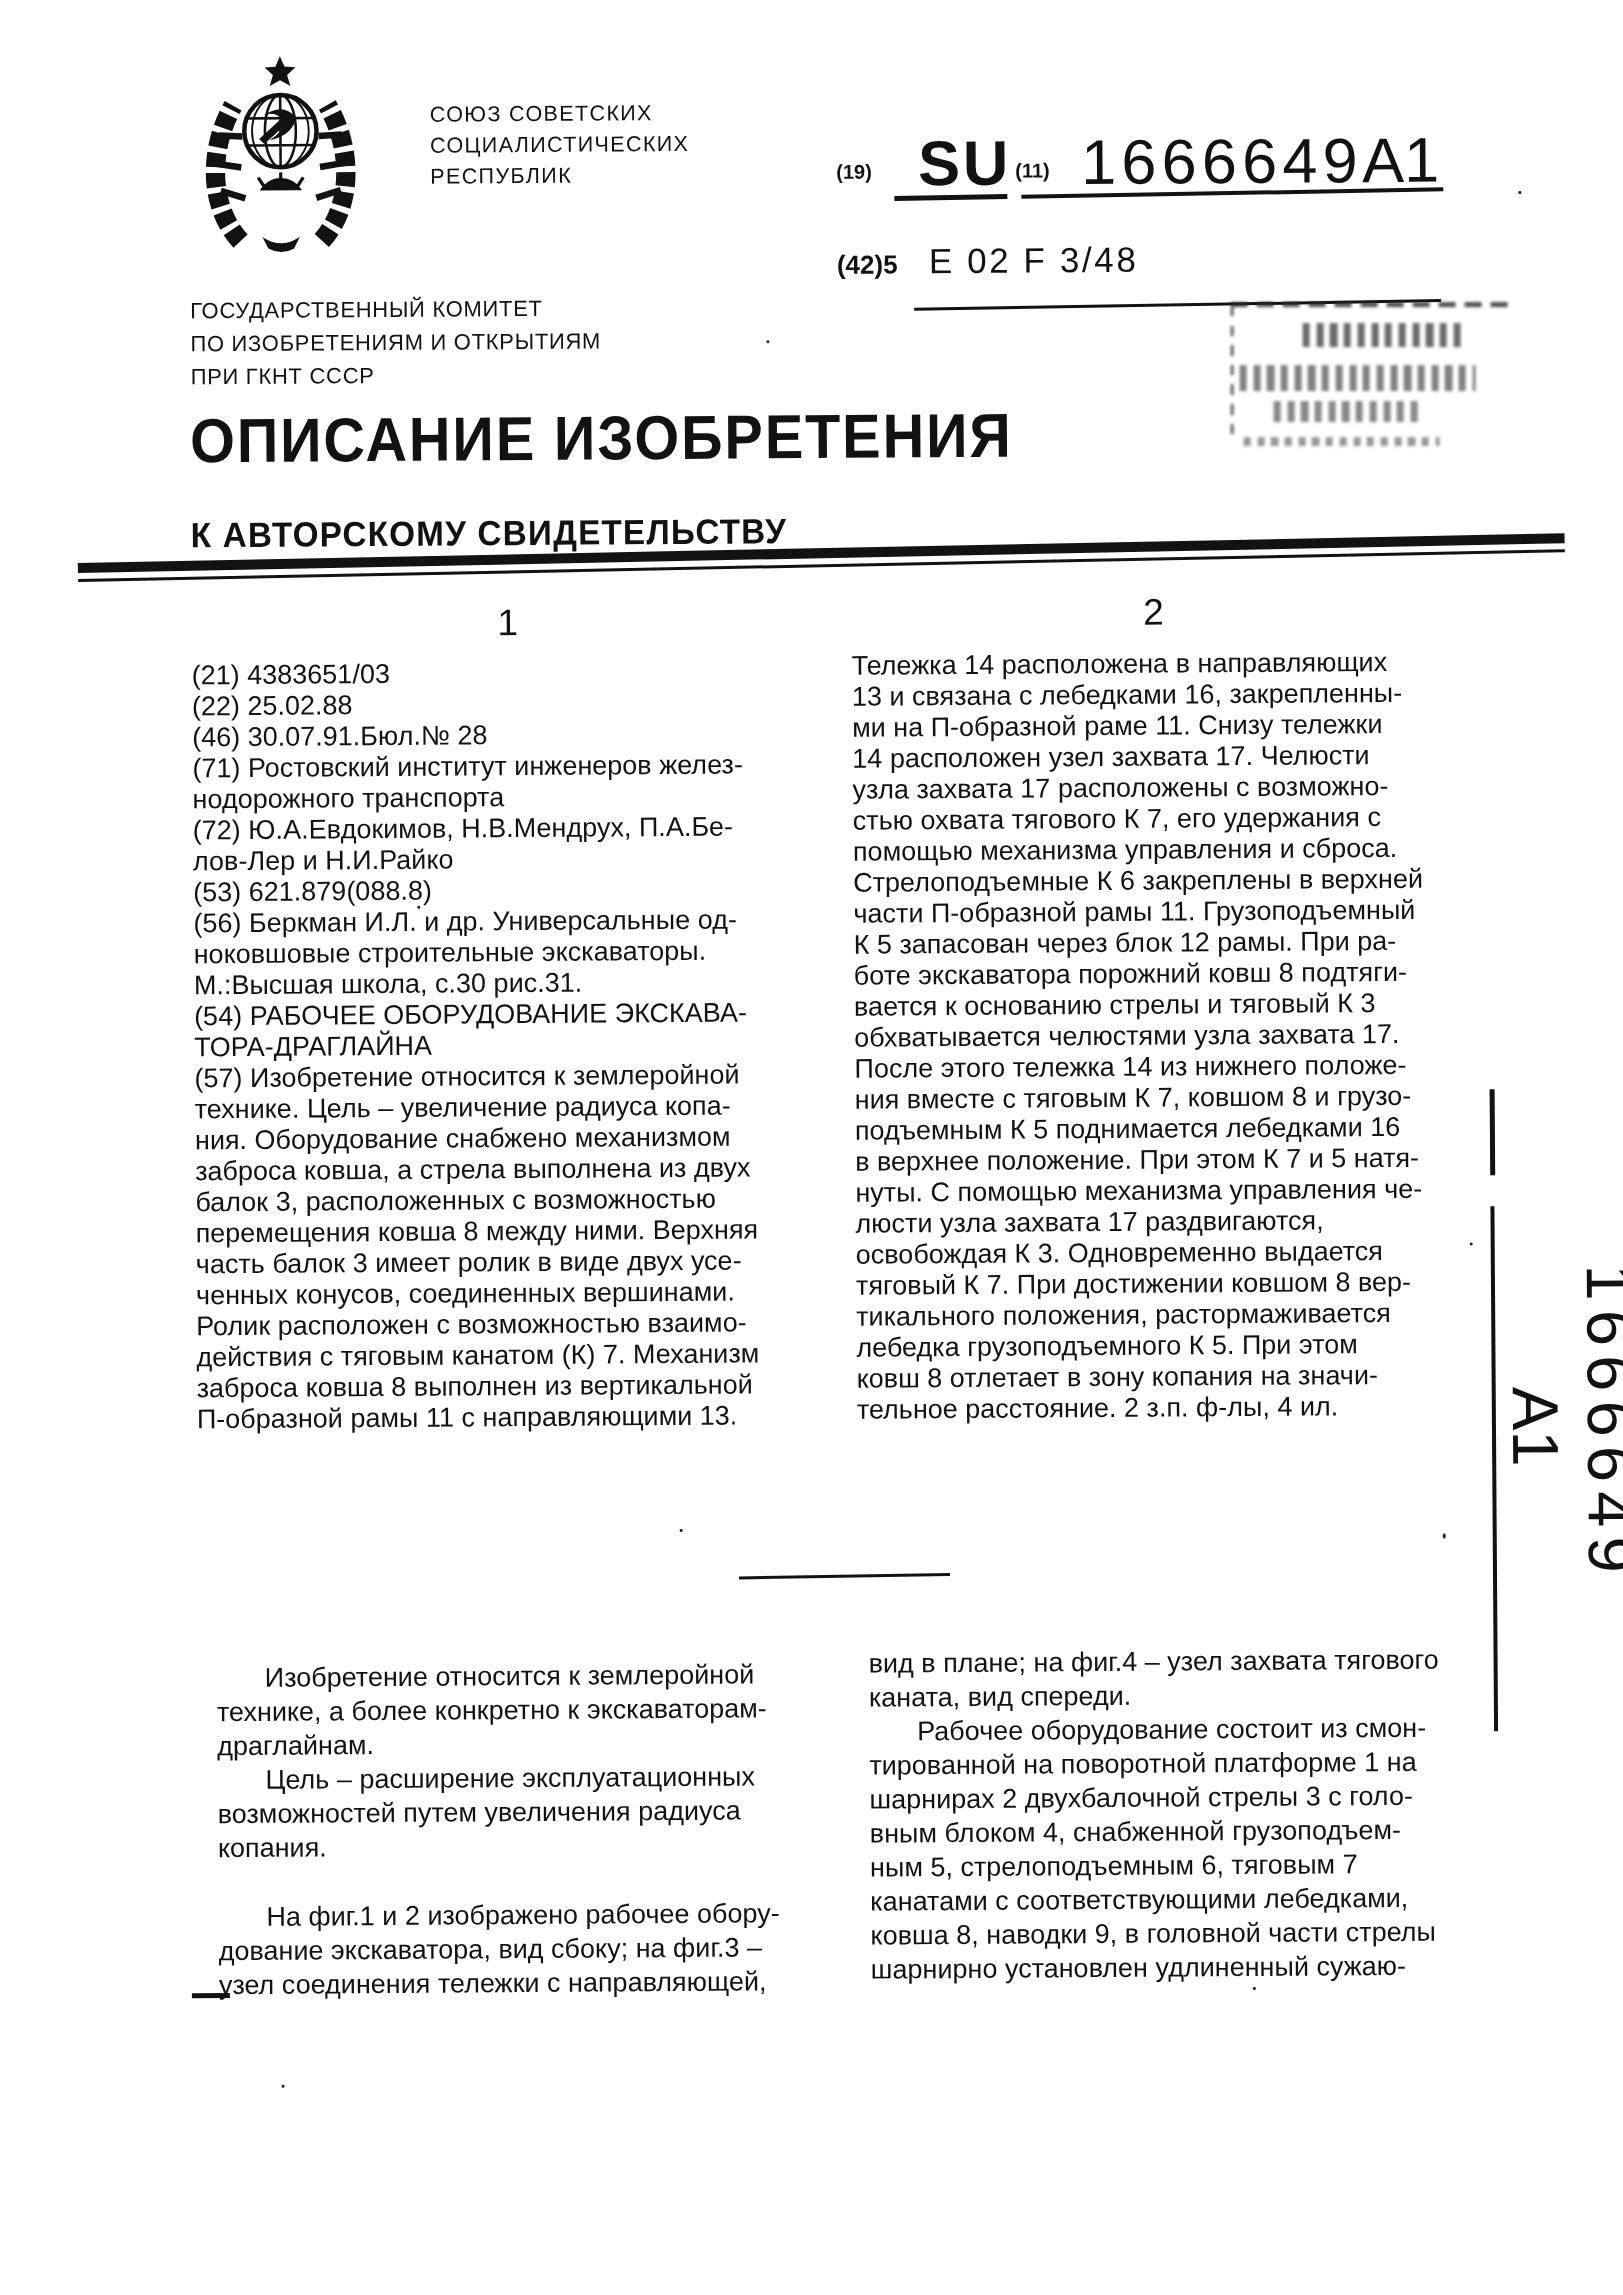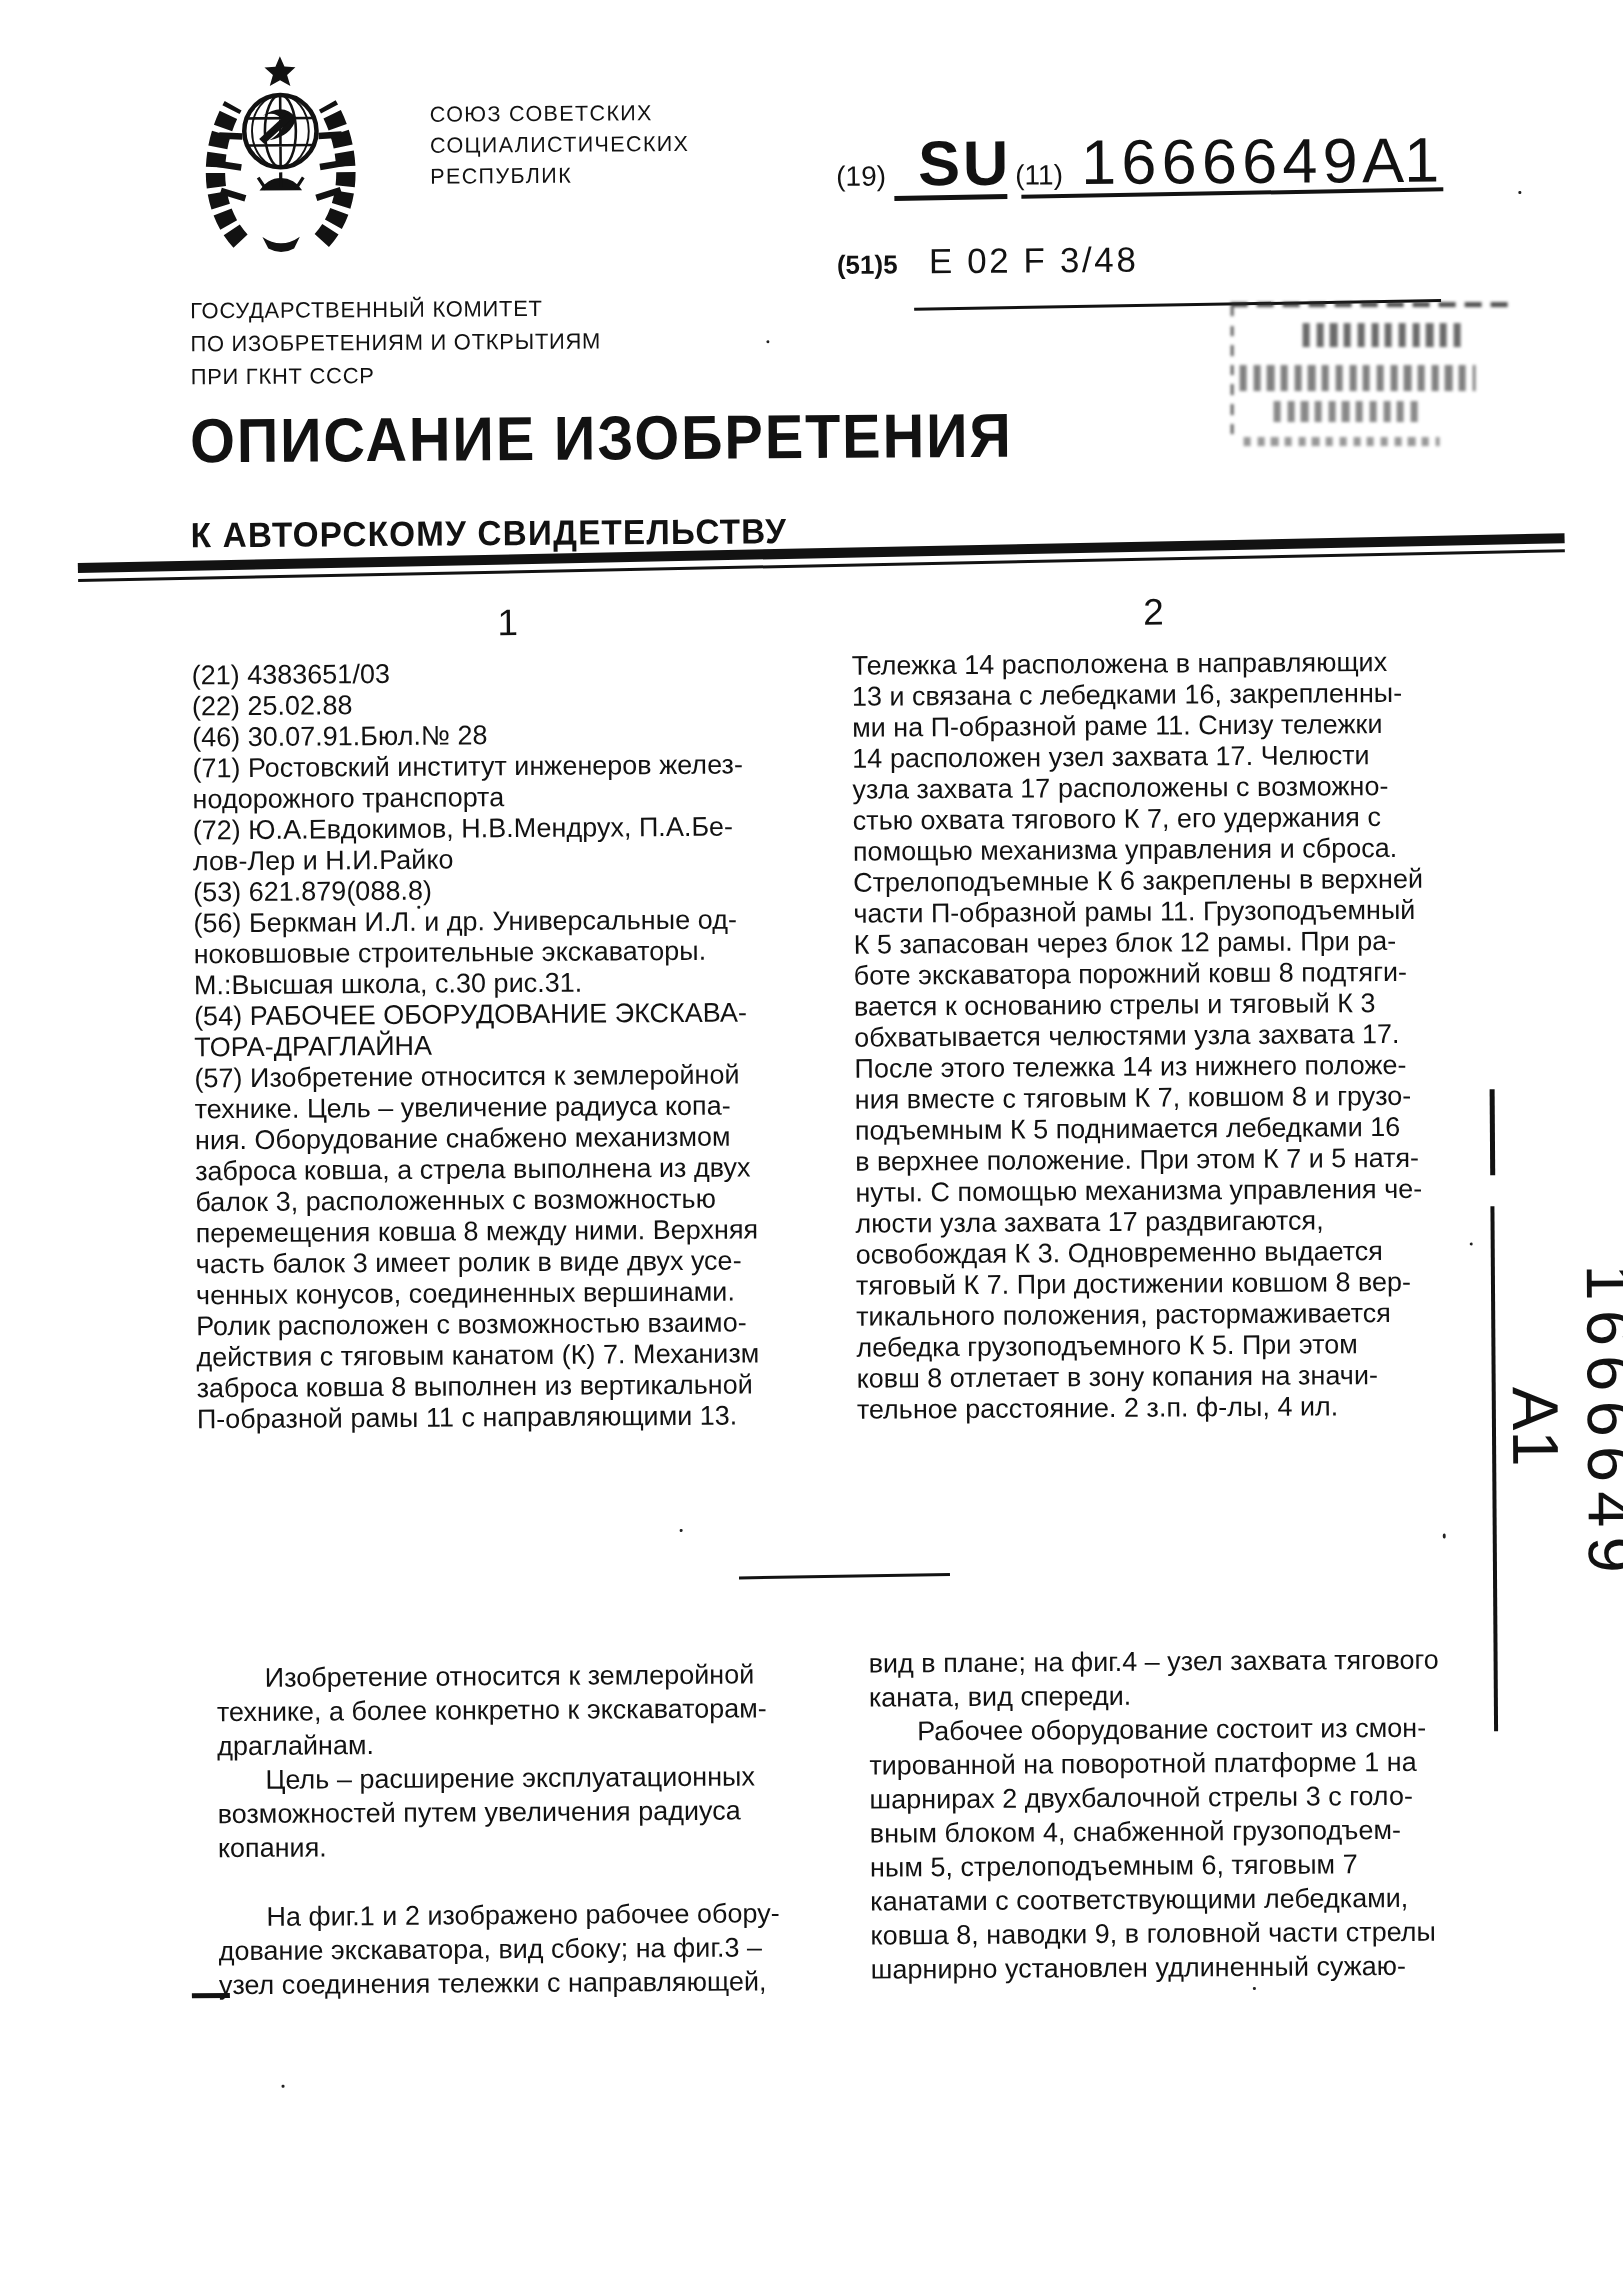--- a/index.html
+++ b/index.html
@@ -7,21 +7,21 @@
     position:relative;width:1623px;height:2295px;background:#ffffff;
     overflow:hidden;color:#121212;
     font-family:"Liberation Sans","DejaVu Sans",sans-serif;
   }
   .skew{position:absolute;inset:0;transform:rotate(-0.4deg);transform-origin:50% 50%;}
   .abs{position:absolute;}
   .nowrap{white-space:nowrap;}
 
   
   .union{left:437px;top:96px;font-size:21.6px;letter-spacing:1.3px;line-height:31px;font-weight:400;}
-  .code-small{font-size:28px;font-weight:400;}
+  .code-small{font-size:20px;font-weight:700;}
   .su{left:925px;top:128px;font-size:63px;font-weight:700;letter-spacing:2.6px;}
   .code19{left:843px;top:161px;}
   .code11{left:1022px;top:161px;}
   .pubnum{left:1088px;top:128px;font-size:63px;font-weight:500;letter-spacing:5.2px;}
   .kind{left:1369px;top:128px;font-size:63px;font-weight:500;}
   .rule-su{left:901px;top:196px;width:113px;height:4.6px;background:#121212;transform:rotate(-0.5deg);}
   .rule-num{left:1028px;top:194px;width:422px;height:3.9px;background:#121212;transform:rotate(-0.6deg);}
   .ipc-label{left:843px;top:250px;font-size:26px;font-weight:700;}
   .ipc-code{left:935px;top:242px;font-size:35px;font-weight:500;letter-spacing:2.6px;}
   .rule-ipc{left:920px;top:306px;width:527px;height:3.3px;background:#121212;transform:rotate(-0.55deg);}
@@ -105,21 +105,21 @@
       </div>
 
     <span class="abs code-small code19 nowrap">(19)</span>
     <span class="abs su nowrap">SU</span>
     <div class="abs rule-su"></div>
     <span class="abs code-small code11 nowrap">(11)</span>
     <span class="abs pubnum nowrap">1666649</span>
     <span class="abs kind nowrap">A1</span>
     <div class="abs rule-num"></div>
 
-    <span class="abs ipc-label nowrap">(51)5</span>
+    <span class="abs ipc-label nowrap">(42)5</span>
     <span class="abs ipc-code nowrap">E 02 F 3/48</span>
     <div class="abs rule-ipc"></div>
 
     <div class="abs committee">
         <div class="line">ГОСУДАРСТВЕННЫЙ КОМИТЕТ</div>
         <div class="line">ПО ИЗОБРЕТЕНИЯМ И ОТКРЫТИЯМ</div>
         <div class="line">ПРИ ГКНТ СССР</div>
       </div>
 
     <div class="abs stamp">

